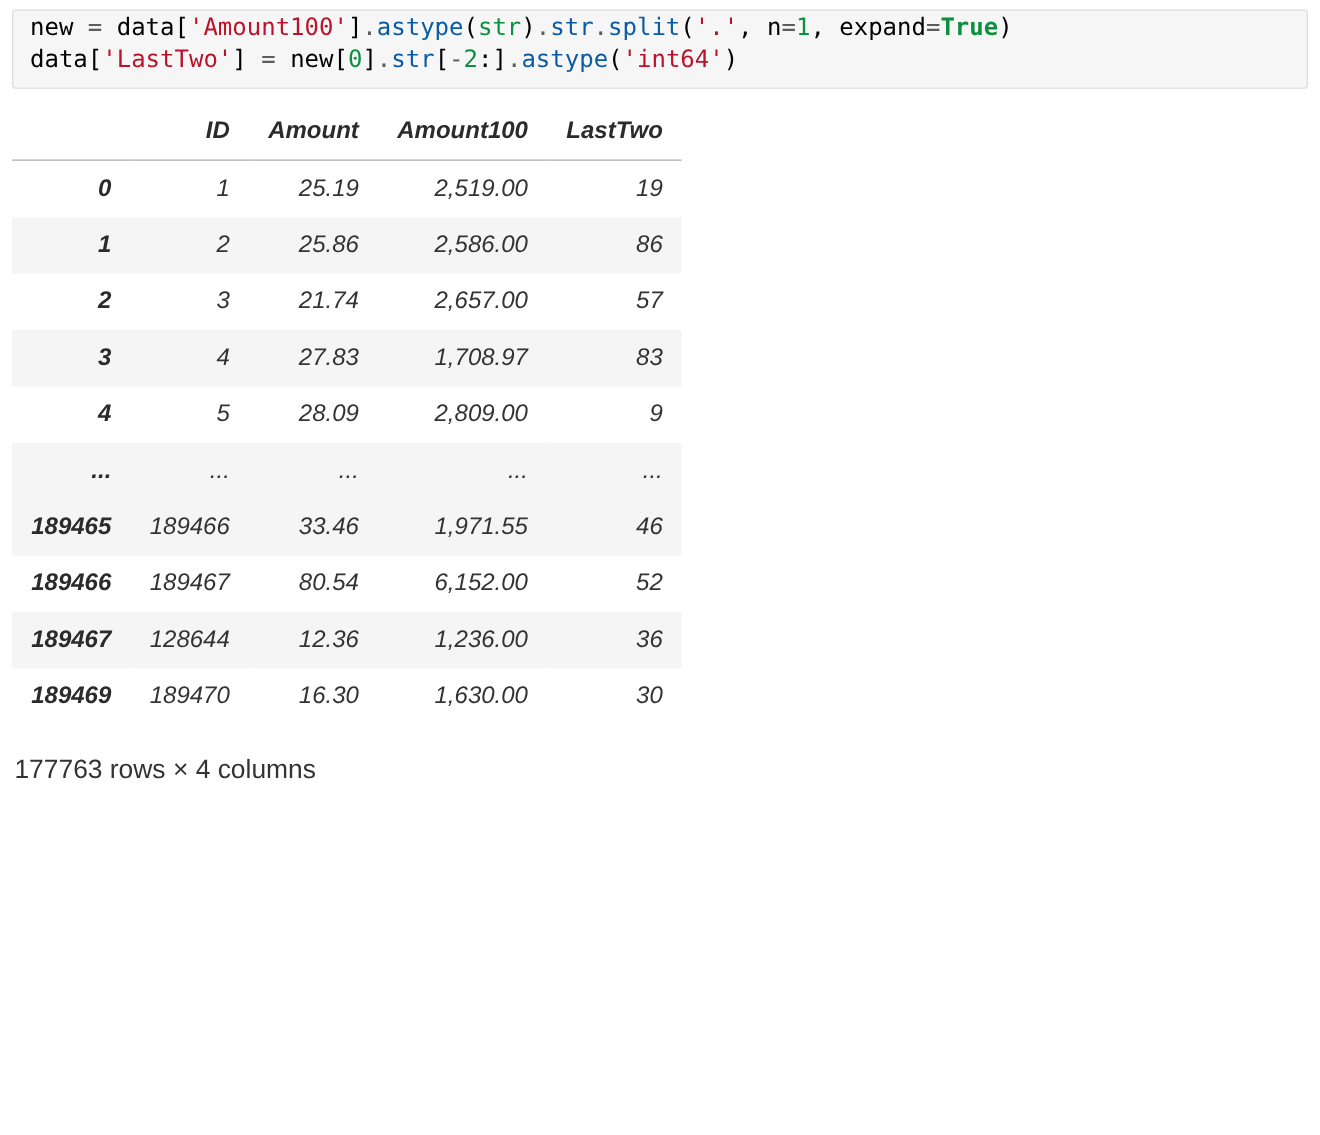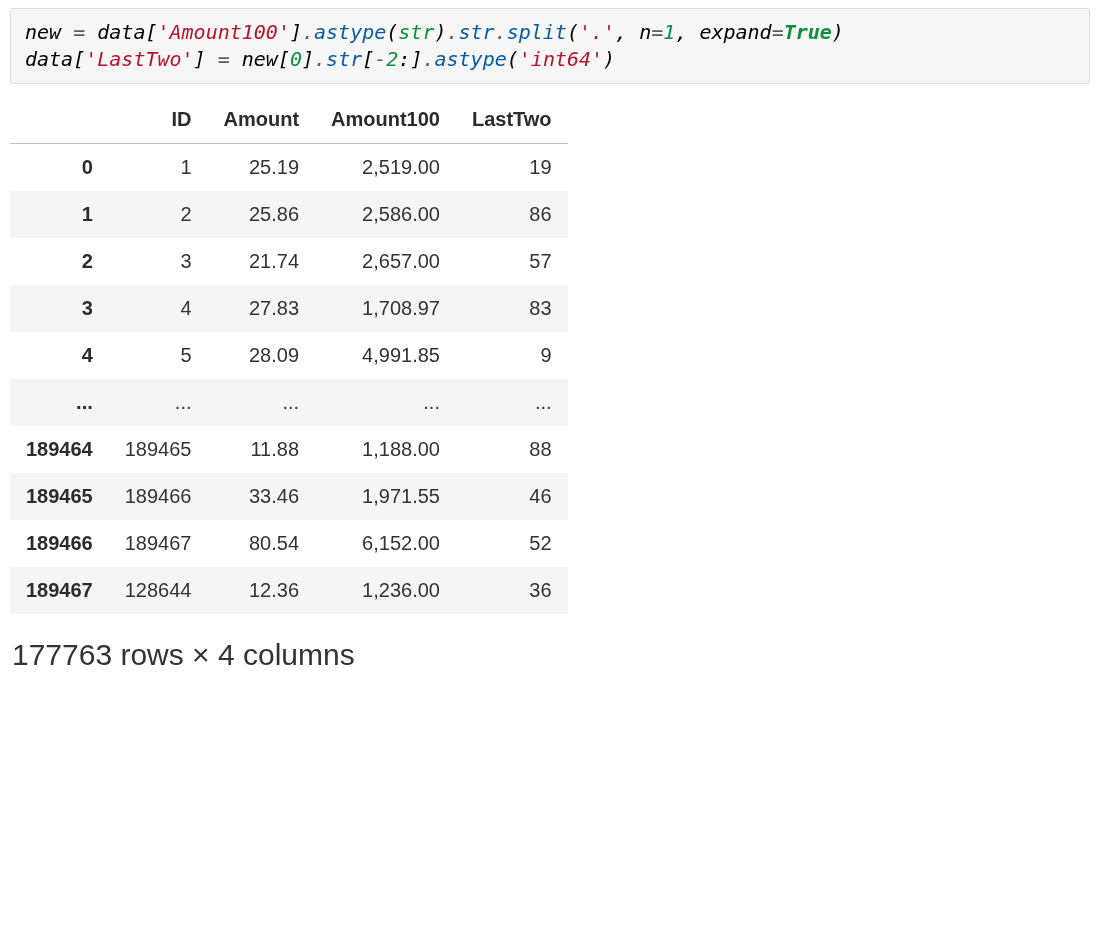--- a/index.html
+++ b/index.html
@@ -14,28 +14,27 @@
     width: 1100px;
     height: 946px;
     box-sizing: border-box;
     padding: 8px 10px 10px 10px;
     position: relative;
   }
   .code-cell {
     background: #f6f6f6;
     border: 1px solid #dddddd;
     border-radius: 3px;
-    padding: 10px 14px 10px 14px;
+    padding: 0 14px 10px 14px;
     font-family: Menlo, Consolas, "DejaVu Sans Mono", monospace;
     font-size: 20px;
     line-height: 1.35;
     white-space: pre;
     overflow: hidden;
     margin-bottom: 12px;
-    font-style: italic;
   }
   .tok-default { color: #000000; }
   .tok-op { color: #5c5c5c; }
   .tok-str { color: #b8132a; }
   .tok-method { color: #0a5ba3; }
   .tok-builtin { color: #0c8f3f; }
   .tok-num { color: #0c8f3f; }
   .tok-kw { color: #0c8f3f; font-weight: bold; }
 
   .output-area {
@@ -43,20 +42,21 @@
   }
 
   .df-wrap {
     display: inline-block;
   }
   table.df {
     border-collapse: collapse;
     font-family: "Helvetica Neue", Helvetica, Arial, sans-serif;
     font-size: 20px;
     color: #333333;
+    font-style: italic;
   }
   table.df thead th {
     font-weight: bold;
     text-align: right;
     padding: 12px 16px;
     color: #2b2b2b;
     background: #ffffff;
     border-bottom: 1px solid #bfbfbf;
   }
   table.df thead th.idx-corner {
@@ -71,21 +71,21 @@
   table.df tbody td {
     text-align: right;
     padding: 12px 16px;
     color: #333333;
   }
   table.df tbody tr.stripe {
     background: #f5f5f5;
   }
   .summary {
     font-family: "Helvetica Neue", Helvetica, Arial, sans-serif;
-    font-size: 30px;
+    font-size: 22px;
     color: #333333;
     margin-top: 24px;
     margin-left: 2px;
   }
 </style>
 </head>
 <body>
 
 <div class="page">
 
@@ -131,36 +131,29 @@
               <th>3</th>
               <td>4</td>
               <td>27.83</td>
               <td>1,708.97</td>
               <td>83</td>
             </tr>
             <tr>
               <th>4</th>
               <td>5</td>
               <td>28.09</td>
-              <td>4,991.85</td>
+              <td>2,809.00</td>
               <td>9</td>
             </tr>
             <tr class="stripe">
               <th>...</th>
               <td>...</td>
               <td>...</td>
               <td>...</td>
               <td>...</td>
-            </tr>
-            <tr>
-              <th>189464</th>
-              <td>189465</td>
-              <td>11.88</td>
-              <td>1,188.00</td>
-              <td>88</td>
             </tr>
             <tr class="stripe">
               <th>189465</th>
               <td>189466</td>
               <td>33.46</td>
               <td>1,971.55</td>
               <td>46</td>
             </tr>
             <tr>
               <th>189466</th>
@@ -169,19 +162,26 @@
               <td>6,152.00</td>
               <td>52</td>
             </tr>
             <tr class="stripe">
               <th>189467</th>
               <td>128644</td>
               <td>12.36</td>
               <td>1,236.00</td>
               <td>36</td>
             </tr>
+            <tr>
+              <th>189469</th>
+              <td>189470</td>
+              <td>16.30</td>
+              <td>1,630.00</td>
+              <td>30</td>
+            </tr>
           </tbody>
       </table>
       <div class="summary">177763 rows × 4 columns</div>
     </div>
   </div>
 
 </div>
 
 </body></html>

